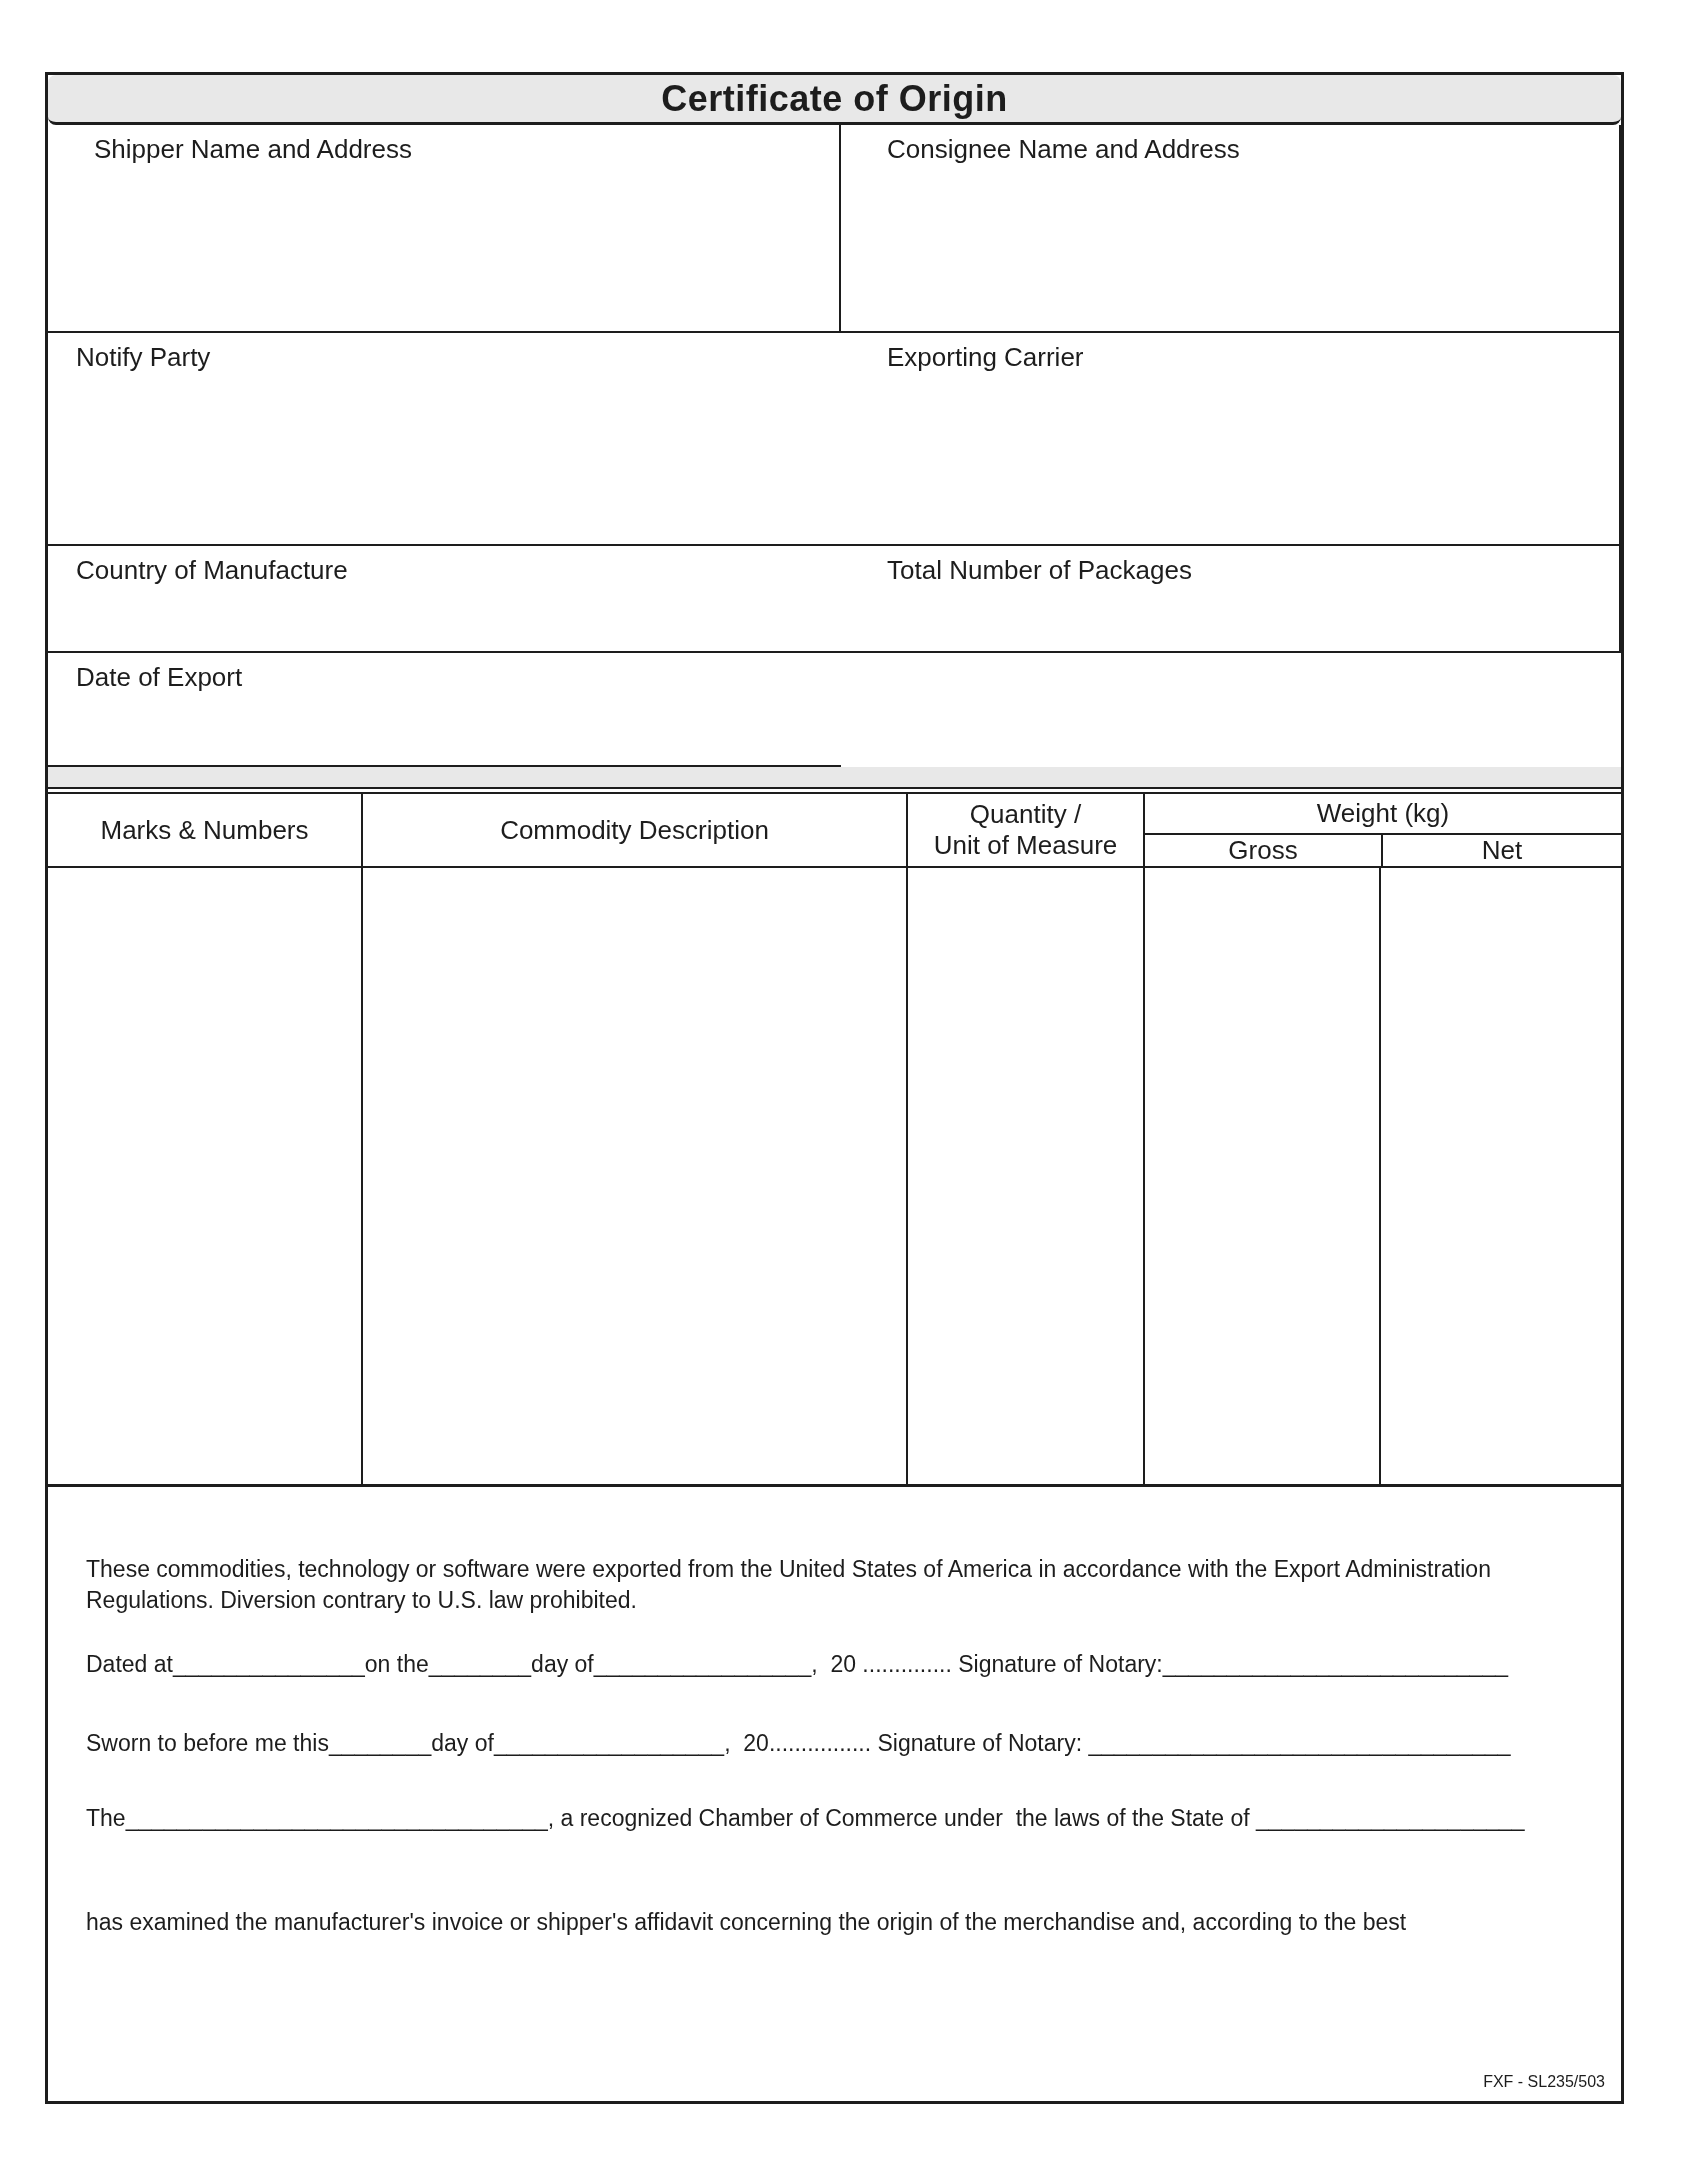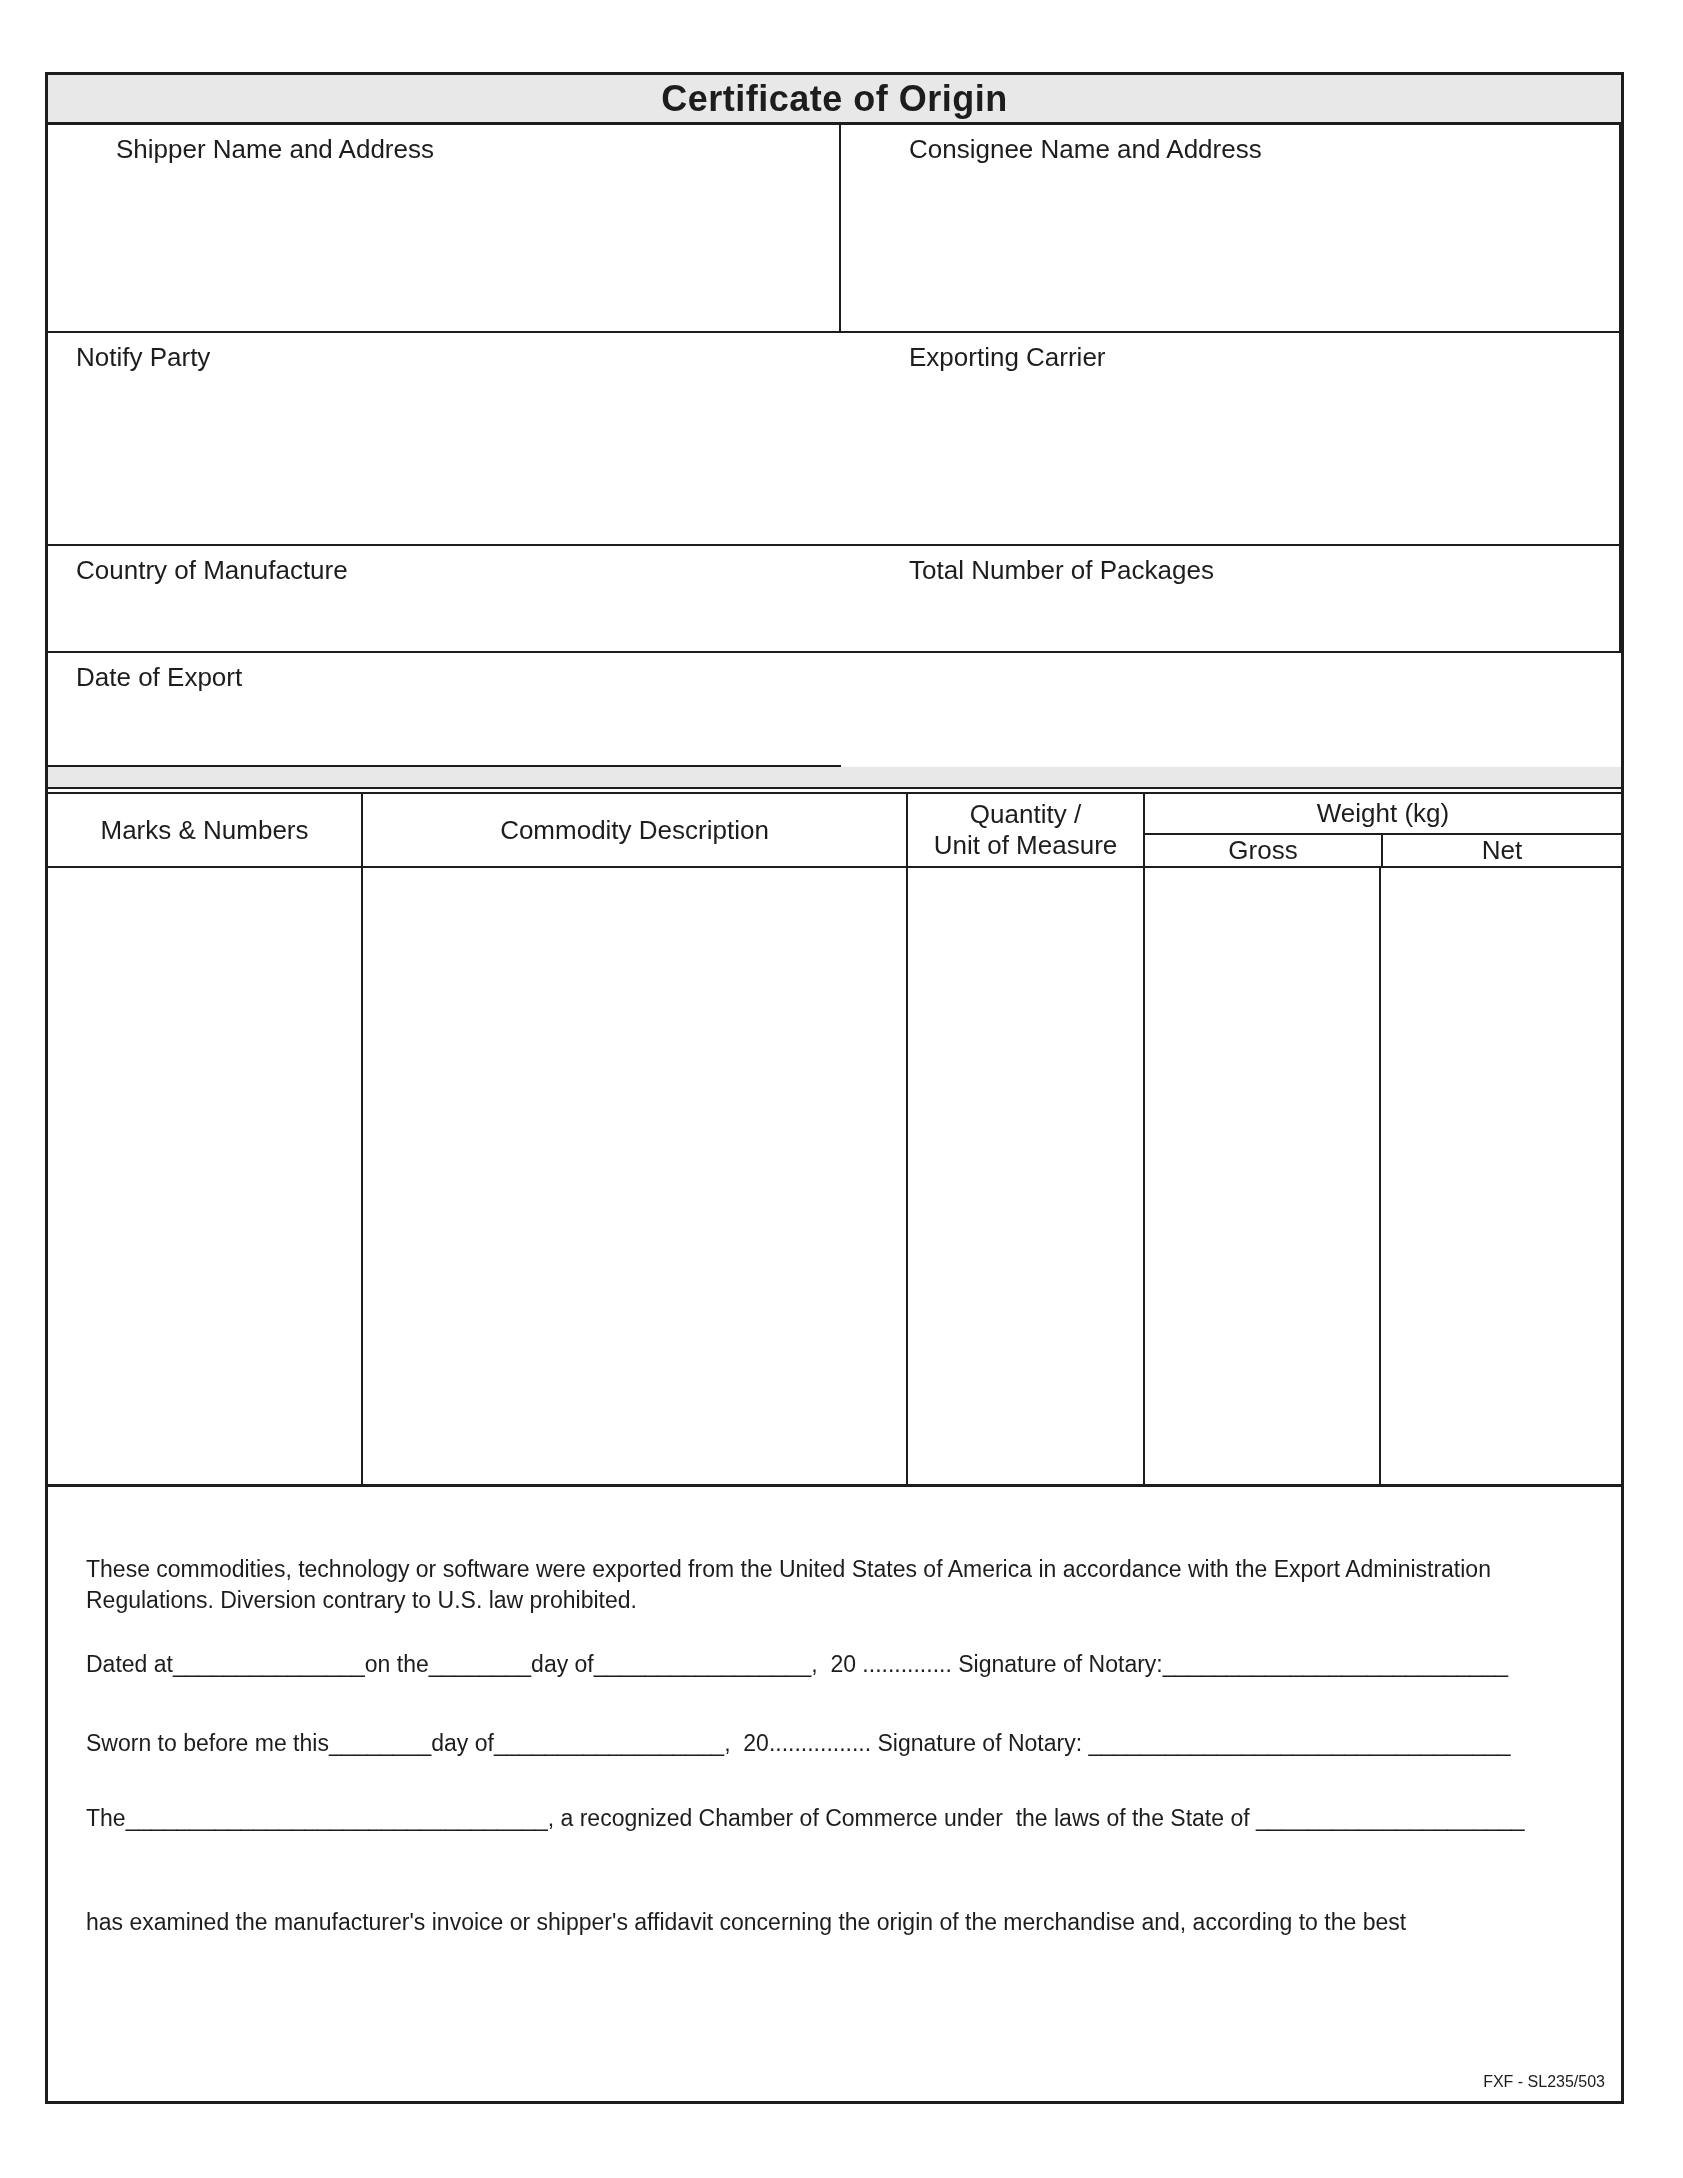--- a/index.html
+++ b/index.html
@@ -30,34 +30,35 @@
   .title-bar {
     height: 47px;
     background: #e8e8e8;
     border-bottom: 3px solid #1d1d1d;
     display: flex;
     align-items: center;
     justify-content: center;
     font-size: 36px;
     font-weight: bold;
     letter-spacing: 0.5px;
+    border-radius: 8px;
   }
   
   .fields-grid {
     display: grid;
     grid-template-columns: 793px auto;
     grid-template-rows: 208px 213px 107px 114px;
   }
   .cell {
     box-sizing: border-box;
     border-bottom: 2px solid #1d1d1d;
     font-size: 26px;
     padding-top: 9px;
   }
-  .cell.left-col  { border-right: 2px solid #1d1d1d; padding-left: 68px; }
+  .cell.left-col  { border-right: 2px solid #1d1d1d; padding-left: 46px; }
   .cell.right-col { padding-left: 28px; }
   
   .separator-band {
     height: 20px;
     background: #e8e8e8;
     border-bottom: 2px solid #1d1d1d;
     margin-bottom: 3px;
   }
   
   .items-table {

